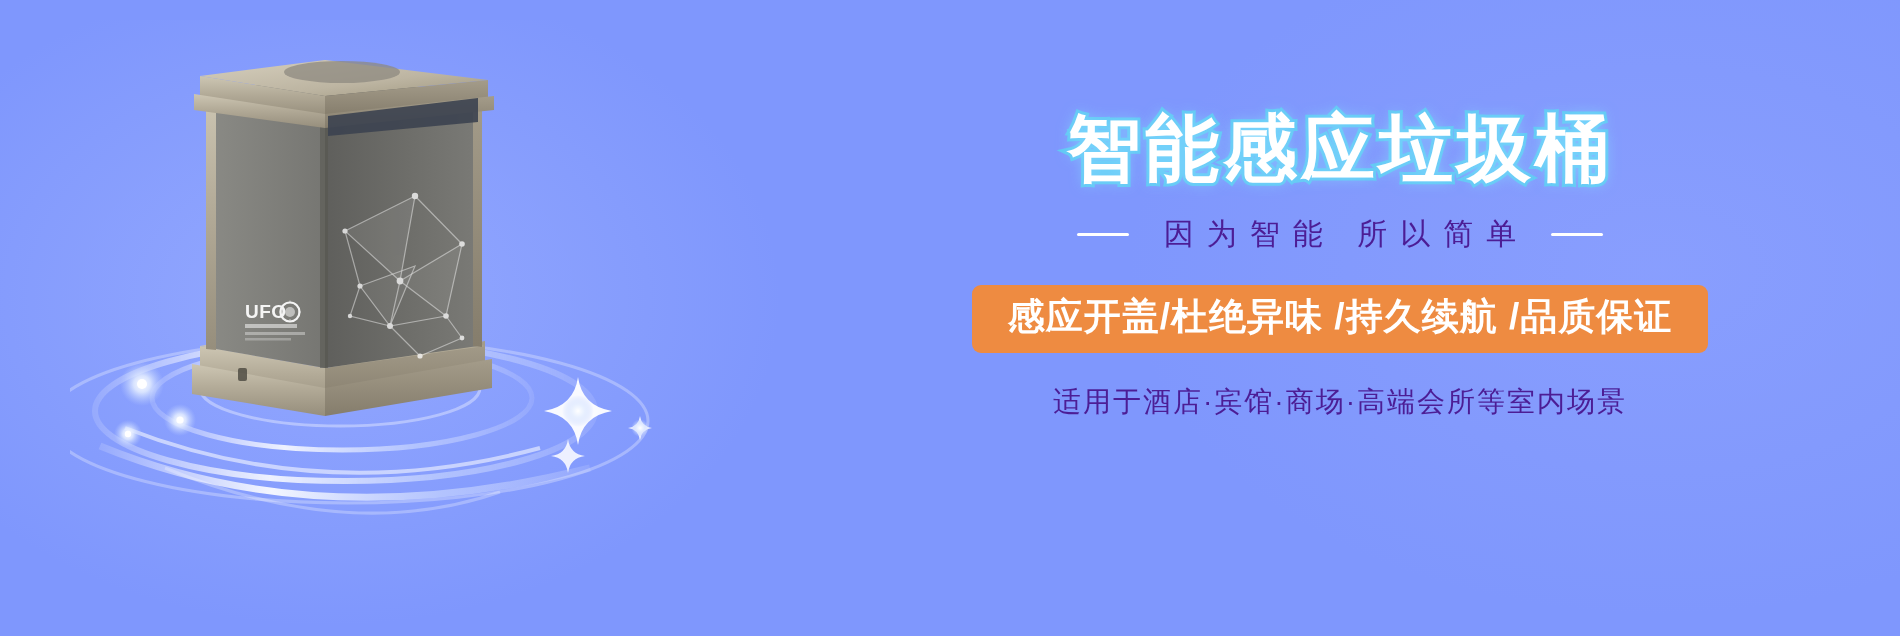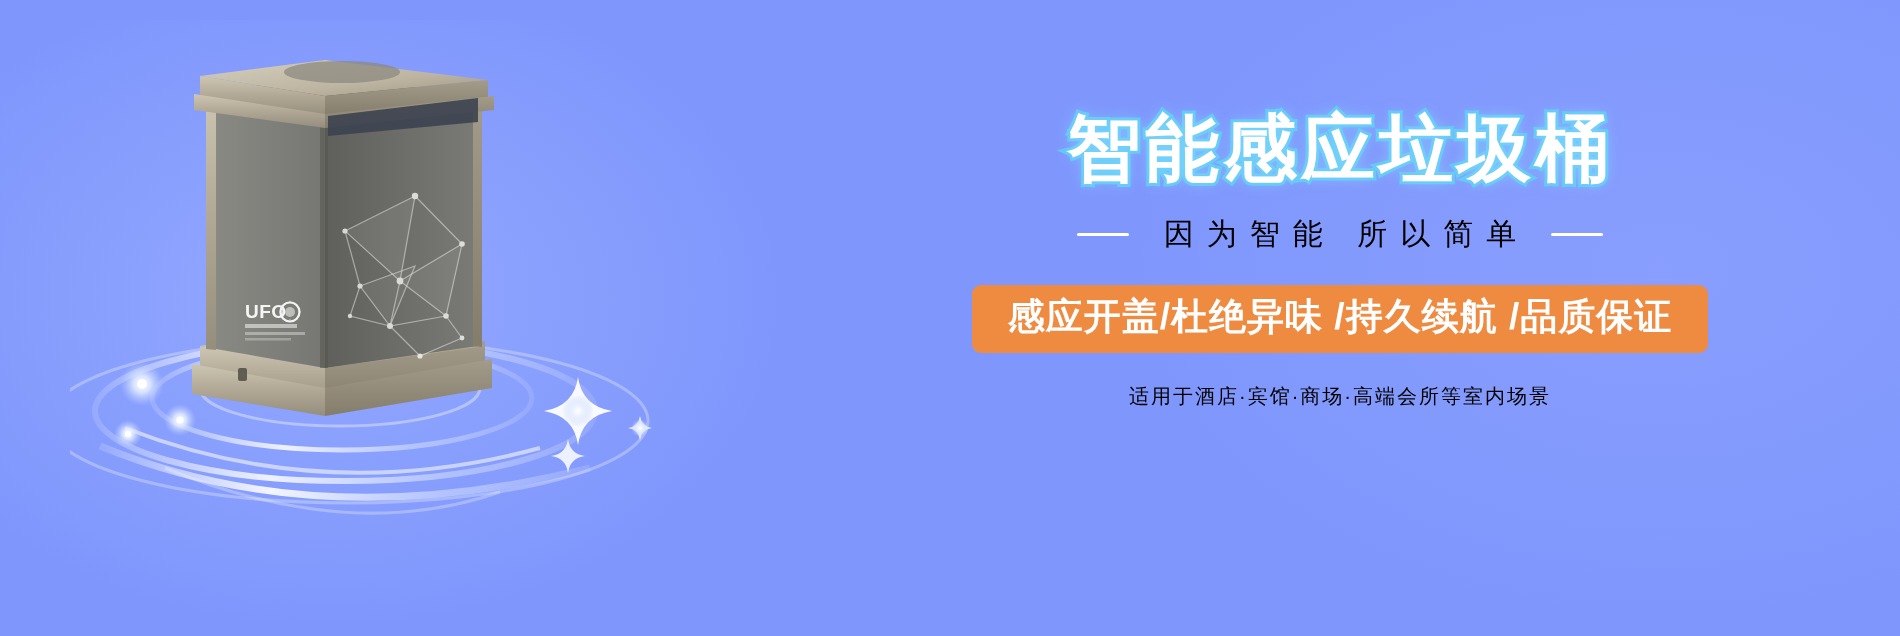--- a/index.html
+++ b/index.html
@@ -61,21 +61,21 @@
     gap:22px;
   }
   .rule {
     width:52px; height:3px;
     background:#ffffff;
     border-radius:2px;
     flex:0 0 auto;
   }
   #subhead {
     font-size:30px;
-    color:#000000;
+    color:#4c1d95;
     letter-spacing:13px;
     white-space:nowrap;
     text-indent:13px;
   }
   #tagbar {
     margin:30px auto 0;
     display:inline-block;
     background:#ee8b41;
     border-radius:9px;
     padding:11px 36px 14px;
@@ -83,22 +83,22 @@
   }
   #tagbar-text {
     font-size:37px;
     font-weight:bold;
     color:#ffffff;
     letter-spacing:1px;
     line-height:1.15;
   }
   #footnote {
     margin-top:30px;
-    font-size:20px;
-    color:#000000;
+    font-size:28px;
+    color:#4c1d95;
     letter-spacing:2px;
     white-space:nowrap;
   }
 </style>
 </head>
 <body>
 
 <div id="banner">
 
   <div class="bg-glow"></div>

